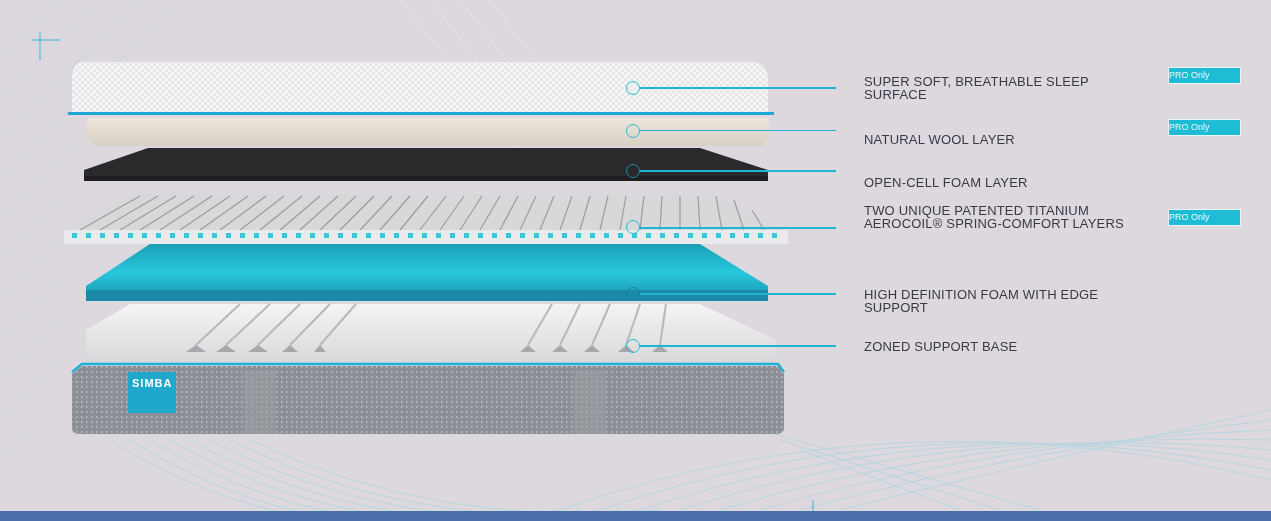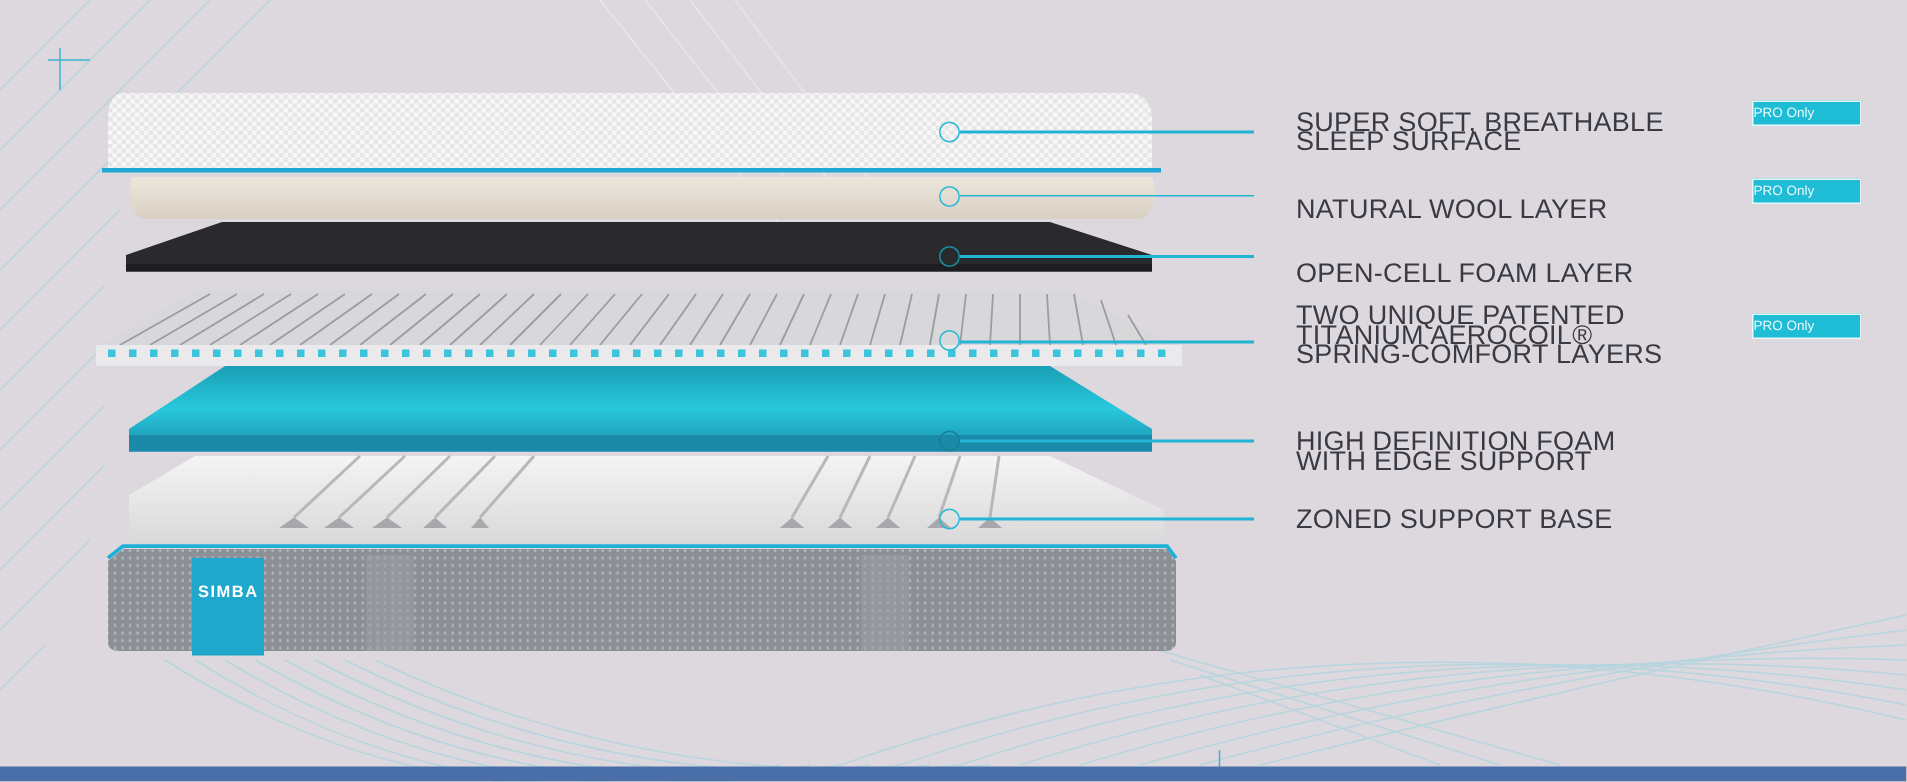--- a/index.html
+++ b/index.html
@@ -7,32 +7,32 @@
     width:1271px; height:521px; overflow:hidden; position:relative;
     background:#dcd8de;
     font-family:"Liberation Sans", sans-serif;
   }
   .bg-lines { position:absolute; inset:0; }
   .bottom-bar { position:absolute; left:0; bottom:0; width:1271px; height:10px; background:#4a6fa8; }
   .crosshair { position:absolute; }
   .layer { position:absolute; }
   .label {
     position:absolute; left:864px; width:260px;
-    color:#3a3a44; font-size:18px; line-height:13px; letter-spacing:0.2px;
+    color:#3a3a44; font-size:13px; line-height:13px; letter-spacing:0.2px;
     text-transform:uppercase;
   }
   .badge {
     position:absolute; left:1168px; width:73px; height:17px;
     background:#1fbcd6; border:1px solid #e8f7fa; box-sizing:border-box;
     color:#eaf9fc; font-size:9px; line-height:15px; text-align:left;
   }
   .callout { position:absolute; height:2px; background:#22b4d4; }
   .dot { position:absolute; width:14px; height:14px; border:1.5px solid #2ab8d6; border-radius:50%; box-sizing:border-box; }
   .simba {
-    position:absolute; left:128px; top:372px; height:33px; padding:16px 4px;
+    position:absolute; left:128px; top:372px; height:33px; padding:4px 4px;
     background:#1fa8cc; color:#fff; font-weight:bold; font-size:11px; line-height:15px; letter-spacing:1px;
   }
 </style>
 </head>
 <body>
 
 <svg class="bg-lines" width="1271" height="521" viewBox="0 0 1271 521">
   <g stroke="#a8d4de" stroke-width="1" fill="none" opacity="0.7">
     <path d="M0 60 L60 0"></path>
       <path d="M0 100 L100 0"></path>

